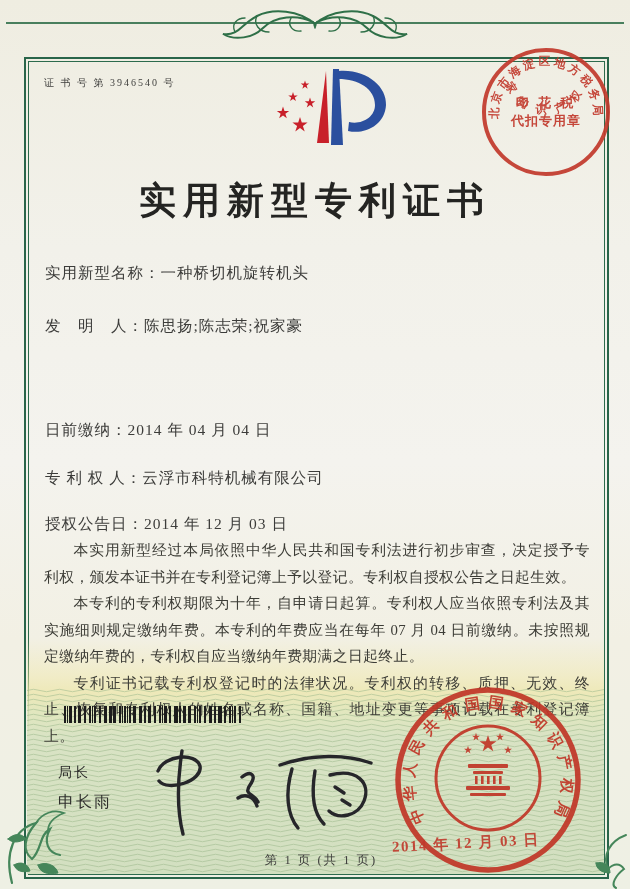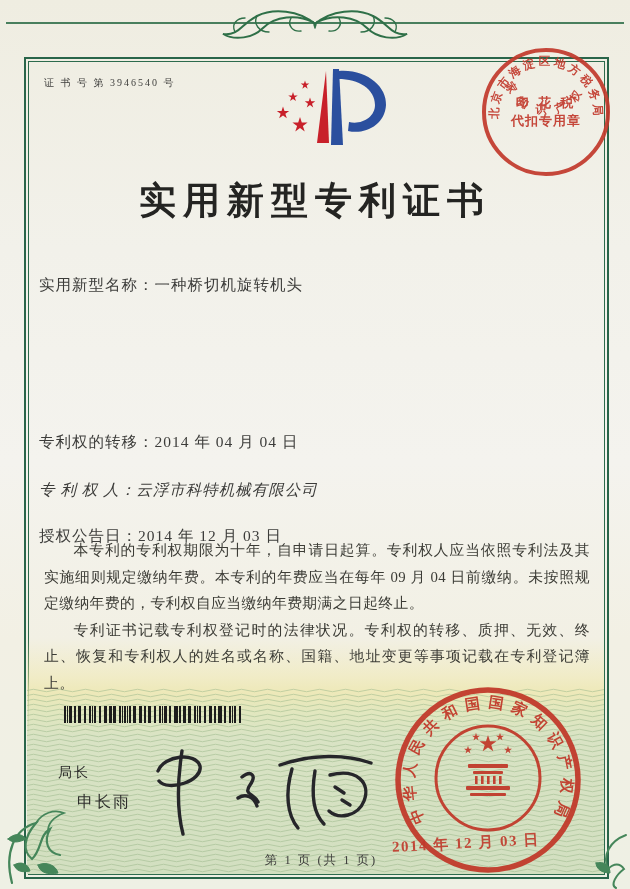--- a/index.html
+++ b/index.html
@@ -13,31 +13,31 @@
   .top-line{left:6px;top:22px;width:618px;height:2px;background:#2c6b45;opacity:.85;}
   .frame{left:24px;top:57px;width:581px;height:818px;border:2px solid #29654a;}
   .frame::after{content:"";position:absolute;inset:2px;border:1px solid #2c6b4d;}
   
   .bottom-tint{left:27px;top:638px;width:577px;height:236px;
     background:linear-gradient(180deg,rgba(242,240,230,0) 0%,rgba(240,231,165,.45) 16%,rgba(236,230,170,.75) 23%,rgba(224,230,186,.9) 31%,#d9e3c4 42%,#d2dfc0 100%);}
   .waves{left:27px;top:688px;opacity:.6;}
   
   .cert-no{left:44px;top:76px;font-size:10px;letter-spacing:2px;color:#3f3f3d;}
   .title{left:0;right:0;top:176px;text-align:center;font-size:37px;font-weight:700;letter-spacing:7px;color:#242422;}
-  .field{left:39px;font-size:15.5px;letter-spacing:1px;color:#3c3c3a;white-space:nowrap;margin-top:12px;}
-  .f0{top:263px;} .f1{top:316px;} .f2{top:369px;} .f3{top:420px;} .f4{top:468px;font-style:italic;} .f5{top:514px;}
+  .field{left:45px;font-size:15.5px;letter-spacing:1px;color:#3c3c3a;white-space:nowrap;}
+  .f0{top:263px;} .f1{top:316px;} .f2{top:369px;} .f3{top:420px;} .f4{top:468px;} .f5{top:514px;}
   .body-text{left:44px;top:537px;width:546px;font-size:14.8px;line-height:26.5px;color:#3c3c36;text-align:justify;}
   .body-text p{margin:0;text-indent:2em;letter-spacing:.4px;}
   .barcode{left:64px;top:706px;width:178px;height:17px;
     background:
       repeating-linear-gradient(90deg,#1c1c1c 0 2px,rgba(0,0,0,0) 2px 5px),
       repeating-linear-gradient(90deg,#1c1c1c 0 1px,rgba(0,0,0,0) 1px 7px),
       repeating-linear-gradient(90deg,rgba(0,0,0,0) 0 3px,#1c1c1c 3px 4px,rgba(0,0,0,0) 4px 11px);}
   .signer-title{left:58px;top:764px;font-size:14px;letter-spacing:2px;color:#2e2e2c;font-family:"Liberation Sans","DejaVu Sans",sans-serif;}
-  .signer-name{left:58px;top:792px;font-size:16px;letter-spacing:2px;color:#2e2e2c;font-family:"Liberation Sans","DejaVu Sans",sans-serif;margin-left:19px;}
+  .signer-name{left:58px;top:792px;font-size:16px;letter-spacing:2px;color:#2e2e2c;font-family:"Liberation Sans","DejaVu Sans",sans-serif;}
   .seal-date{left:392px;top:834px;font-size:15px;font-weight:700;letter-spacing:1.5px;color:#c0392b;transform:rotate(-3deg);opacity:.9;}
   .footer{left:12px;right:0;top:852px;text-align:center;font-size:12.5px;letter-spacing:2px;color:#3d3d3b;}
 </style>
 </head>
 <body>
 
 <div class="page">
 
   <svg width="0" height="0" class="abs" aria-hidden="true">
     <defs>
@@ -105,26 +105,28 @@
     </g>
     <g fill="#2b4f9e">
       <polygon points="80,12 78,88 90,88 86,12"></polygon>
       <path d="M 86,14 C 114,12 134,30 133,48 C 132,68 112,78 95,74 L 96,65 C 109,68 122,60 122,48 C 122,32 106,22 85,22 Z"></path>
     </g>
   </svg>
 
   <div class="abs title">实用新型专利证书</div>
 
   <div class="abs field f0"><span>实用新型名称：</span><span>一种桥切机旋转机头</span></div>
-  <div class="abs field f3"><span>专利权的转移：</span><span>2014 年 04 月 04 日</span></div>
+  <div class="abs field f1"><span>发　明　人：</span><span>陈思扬;陈志荣;祝家豪</span></div>
+  <div class="abs field f3"><span>日前缴纳：</span><span>2014 年 04 月 04 日</span></div>
   <div class="abs field f4"><span>专 利 权 人：</span><span>云浮市科特机械有限公司</span></div>
   <div class="abs field f5"><span>授权公告日：</span><span>2014 年 12 月 03 日</span></div>
 
   <div class="abs body-text">
-    <p>本专利的专利权期限为十年，自申请日起算。专利权人应当依照专利法及其实施细则规定缴纳年费。本专利的年费应当在每年 09 月 04 日前缴纳。未按照规定缴纳年费的，专利权自应当缴纳年费期满之日起终止。</p>
+    <p>本实用新型经过本局依照中华人民共和国专利法进行初步审查，决定授予专利权，颁发本证书并在专利登记簿上予以登记。专利权自授权公告之日起生效。</p>
+    <p>本专利的专利权期限为十年，自申请日起算。专利权人应当依照专利法及其实施细则规定缴纳年费。本专利的年费应当在每年 07 月 04 日前缴纳。未按照规定缴纳年费的，专利权自应当缴纳年费期满之日起终止。</p>
     <p>专利证书记载专利权登记时的法律状况。专利权的转移、质押、无效、终止、恢复和专利权人的姓名或名称、国籍、地址变更等事项记载在专利登记簿上。</p>
   </div>
 
   <div class="abs barcode"></div>
 
   <div class="abs signer-title">局长</div>
   <div class="abs signer-name">申长雨</div>
 
   <svg class="abs" style="left:130px;top:735px;" width="260" height="105" viewBox="0 0 260 105">
     <g fill="none" stroke="#26262a" stroke-width="3.4" stroke-linecap="round">

